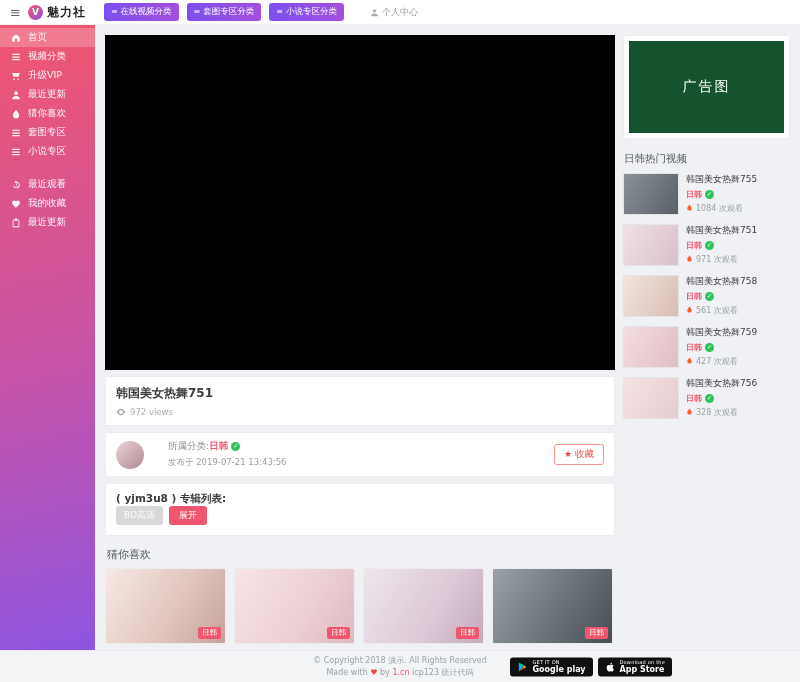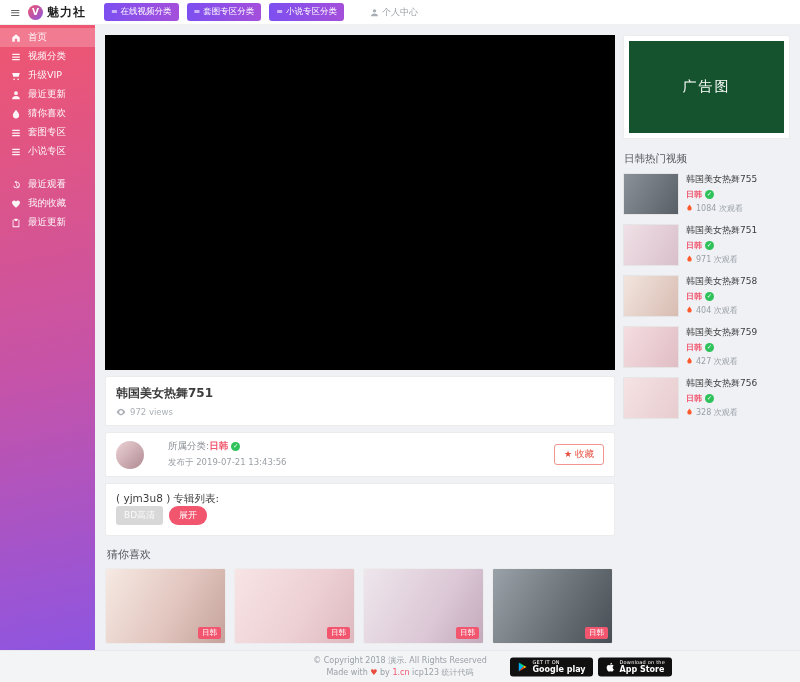--- a/index.html
+++ b/index.html
@@ -46,24 +46,24 @@
   .avatar{width:28px;height:28px;border-radius:50%;background:linear-gradient(135deg,#ecd3d6,#b08a92);flex:none}
   .u-meta{margin-left:24px}
   .u-line1{font-size:9.5px;color:#8a8f95;display:flex;align-items:center}
   .u-line1 a{color:#f1566e;font-weight:600;font-size:9.5px}
   .u-line2{font-size:8.5px;color:#9aa0a6;margin-top:4px}
   .vcheck{display:inline-flex;align-items:center;justify-content:center;width:9px;height:9px;border-radius:50%;background:#2fc25b;color:#fff;font-size:6.5px;margin-left:3px;line-height:1}
   .fav-btn{margin-left:auto;display:inline-flex;align-items:center;gap:3px;border:1px solid #f0958f;color:#e74c3c;font-size:9.5px;padding:3px 9px;border-radius:3px;background:#fff}
   .fav-star{color:#e74c3c;font-size:9px;line-height:1}
 
   .p-card{padding:8px 10px 10px}
-  .p-head{font-size:10.5px;font-weight:normal;color:#3c3c3c}
+  .p-head{font-size:10.5px;font-weight:bold;color:#3c3c3c}
   .p-btns{display:flex;gap:6px}
   .btn-gray{background:#d8d8d8;color:#fbfbfb;font-size:9px;padding:3px 8px;border-radius:3px}
-  .btn-pink{background:#f1566e;color:#fff;font-size:9px;padding:3px 10px;border-radius:9px}
+  .btn-pink{background:#f1566e;color:#fff;font-size:9px;padding:3px 10px;border-radius:3px}
 
   .sg-head{margin:11px 2px 6px;font-size:11px;color:#55585c}
   .sg-grid{display:flex;gap:8px}
   .sg-card{width:121px;flex:none;background:#fff;border:1px solid #ececec;border-radius:2px;overflow:hidden;cursor:pointer}
   .sg-thumb{height:74px;position:relative}
   .sg-card:nth-of-type(1) .sg-thumb{background:linear-gradient(120deg,#f6e9e3 0%,#e2c6bf 55%,#c5a39c 100%)}
   .sg-card:nth-of-type(2) .sg-thumb{background:linear-gradient(120deg,#f8e4e5 0%,#eccfd3 60%,#ddb9bf 100%)}
   .sg-card:nth-of-type(3) .sg-thumb{background:linear-gradient(120deg,#eee6ec 0%,#dcc8d6 60%,#c3aabc 100%)}
   .sg-card:nth-of-type(4) .sg-thumb{background:linear-gradient(120deg,#9aa1a8 0%,#6b7278 55%,#474e55 100%)}
   .sg-badge{position:absolute;right:4px;bottom:4px;background:#f1566e;color:#fff;font-size:7.5px;padding:1px 4px;border-radius:2px}
@@ -314,21 +314,21 @@
             <div class="hot-info">
               <div class="hot-title">韩国美女热舞758</div>
               <div class="hot-cat">
                 <a>日韩</a>
                 <span class="vcheck">✓</span>
               </div>
               <div class="hot-views">
                 <svg viewBox="0 0 24 24">
                   <path d="M12 2c-4.5 6-7.5 9.5-7.5 13a7.5 7.5 0 0 0 15 0C19.5 11.5 16.5 8 12 2z"></path>
                 </svg>
-                <span>404 次观看</span>
+                <span>561 次观看</span>
               </div>
             </div>
           </div>
 
           <div class="hot-item">
             <div class="hot-thumb"></div>
             <div class="hot-info">
               <div class="hot-title">韩国美女热舞759</div>
               <div class="hot-cat">
                 <a>日韩</a>

